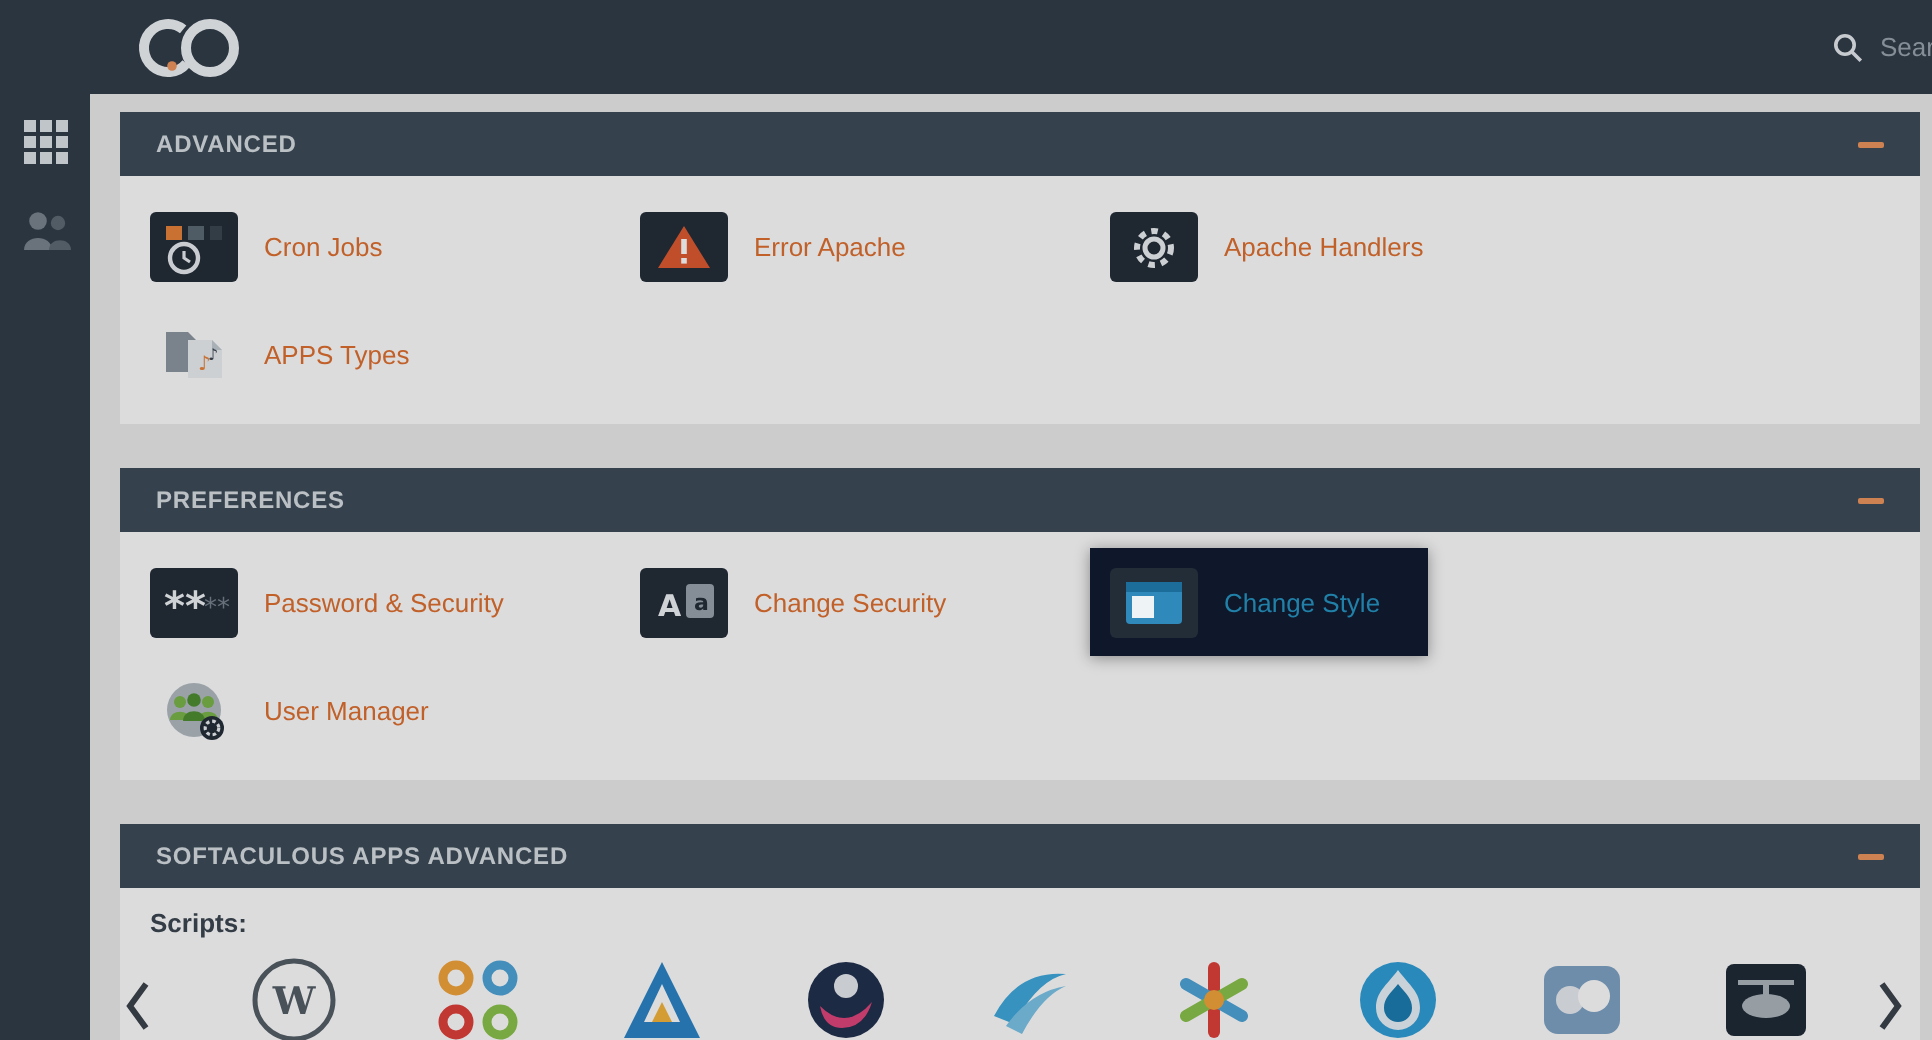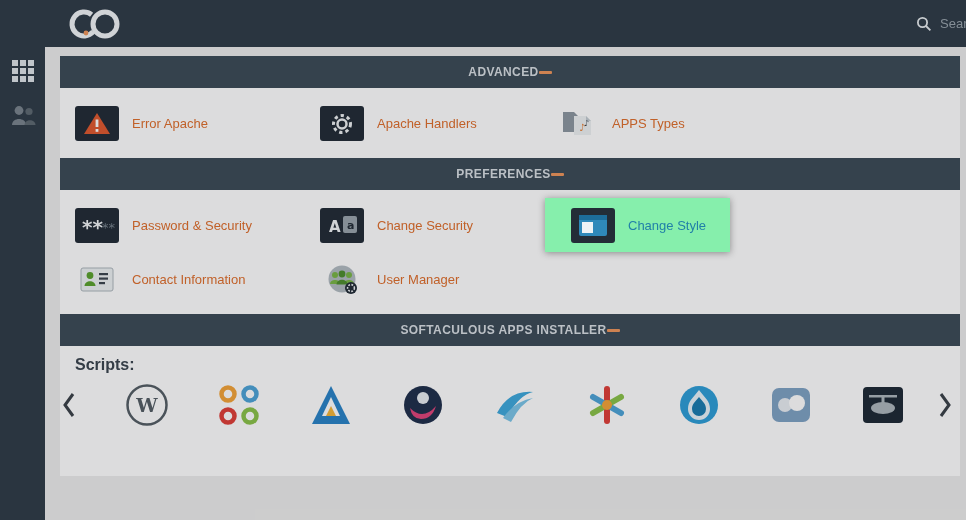--- a/index.html
+++ b/index.html
@@ -12,40 +12,40 @@
   .logo{margin-left:62px;display:flex;align-items:center;}
   .topbar-search{position:absolute;left:916px;top:0;height:47px;display:flex;align-items:center;gap:8px;}
   .topbar-search .search-text{color:#9aa5ad;font-size:13px;white-space:nowrap;}
   
   .sidebar{position:absolute;top:47px;left:0;width:45px;height:473px;background:#303d49;}
   .sb-grid{margin:13px auto 0 auto;width:22px;display:grid;grid-template-columns:repeat(3,6px);grid-gap:2px;cursor:pointer;}
   .sb-grid span{width:6px;height:6px;background:#dfe5e9;}
   .sb-users{margin:22px auto 0 auto;width:26px;display:block;cursor:pointer;}
   
   .main{position:absolute;left:60px;top:47px;width:900px;}
-  .group{}
+  .group{margin-top:22px;}
   .group:first-child{margin-top:9px;}
-  .group-header{height:32px;background:#3d4c58;display:flex;align-items:center;justify-content:center;padding:0 18px;}
+  .group-header{height:32px;background:#3d4c58;display:flex;align-items:center;justify-content:space-between;padding:0 18px;}
   .group-title{color:#d9dfe4;font-size:12px;font-weight:bold;letter-spacing:.4px;}
   .collapse-btn{width:13px;height:3px;background:#ef975c;border-radius:1px;cursor:pointer;}
   .group-body{background:#ffffff;padding:8px 0 8px 15px;}
   .item-grid{display:grid;grid-template-columns:245px 235px 1fr;}
   .item{display:flex;align-items:center;height:54px;gap:13px;cursor:pointer;}
   .item-label{font-size:13px;color:#e0702e;}
   .fi{width:44px;height:35px;flex:0 0 44px;display:block;}
   
   .spotlight{
-    position:relative;z-index:60;background:#86efac;width:max-content;
-    padding:0 24px 0 26px;margin-left:-10px;height:54px;
+    position:relative;z-index:60;background:#0f172a;width:max-content;
+    padding:0 24px 0 10px;margin-left:-10px;height:54px;
     box-shadow:0 1px 7px rgba(0,0,0,.38);
   }
   .spotlight .item-label{color:#2180a8;}
   
   .scripts-body{background:#ffffff;padding:10px 0 0 15px;height:120px;position:relative;}
-  .scripts-label{font-size:16px;font-weight:bold;color:#3c4650;}
+  .scripts-label{font-size:13px;font-weight:bold;color:#3c4650;}
   .apps-row{display:flex;gap:48px;margin-top:9px;padding-left:50px;}
   .app-icon{width:44px;height:44px;flex:0 0 44px;cursor:pointer;}
   .chev{position:absolute;top:46px;cursor:pointer;}
   .chev-left{left:2px;}
   .chev-right{right:8px;}
   
   .dim{position:absolute;inset:0;background:rgba(8,10,12,0.14);z-index:50;pointer-events:none;}
 </style>
 </head>
 <body>
@@ -89,20 +89,31 @@
 
 <div class="main">
 
   <div class="group">
     <div class="group-header">
       <span class="group-title">ADVANCED</span>
       <span class="collapse-btn"></span>
     </div>
     <div class="group-body">
       <div class="item-grid">
+        <div class="item">
+          <svg class="fi" viewBox="0 0 44 35">
+            <rect width="44" height="35" rx="3" fill="#232d37"></rect>
+            <rect x="8" y="7" width="8" height="7" fill="#e8833a"></rect>
+            <rect x="19" y="7" width="8" height="7" fill="#5d6a74"></rect>
+            <rect x="30" y="7" width="6" height="7" fill="#3a4650"></rect>
+            <circle cx="17" cy="23" r="7" fill="none" stroke="#e9edf0" stroke-width="2.2"></circle>
+            <path d="M17 19.5 V23 l3 2" stroke="#e9edf0" stroke-width="1.6" fill="none"></path>
+          </svg>
+          <span class="item-label">Cron Jobs</span>
+        </div>
         <div class="item">
           <svg class="fi" viewBox="0 0 44 35">
             <rect width="44" height="35" rx="3" fill="#232d37"></rect>
             <path d="M22 7 L35 28 H9 Z" fill="#e05a30"></path>
             <rect x="20.6" y="13.5" width="2.8" height="7.5" fill="#fff"></rect>
             <rect x="20.6" y="23" width="2.8" height="2.8" fill="#fff"></rect>
           </svg>
           <span class="item-label">Error Apache</span>
         </div>
         <div class="item">
@@ -157,50 +168,39 @@
               <rect width="44" height="35" rx="3" fill="#232d37"></rect>
               <rect x="8" y="7" width="28" height="21" rx="2" fill="#2f89ba"></rect>
               <rect x="8" y="7" width="28" height="5" fill="#1d6d9a"></rect>
               <rect x="11" y="14" width="11" height="11" fill="#eef3f6"></rect>
             </svg>
             <span class="item-label">Change Style</span>
           </div>
         </div>
         <div class="item">
           <svg class="fi" viewBox="0 0 44 35">
-            <rect x="6" y="6" width="32" height="23" rx="2" fill="#edf1f3" stroke="#aeb7bd"></rect>
-            <circle cx="15" cy="13.5" r="3.4" fill="#5aa22e"></circle>
-            <path d="M9.5 24c0-6.5 11-6.5 11 0Z" fill="#5aa22e"></path>
-            <rect x="24" y="11" width="9" height="2.2" fill="#3c4650"></rect>
-            <rect x="24" y="15.5" width="9" height="2.2" fill="#3c4650"></rect>
-            <rect x="24" y="20" width="6" height="2.2" fill="#3c4650"></rect>
-          </svg>
-          <span class="item-label">Contact Information</span>
-        </div>
-        <div class="item">
-          <svg class="fi" viewBox="0 0 44 35">
             <circle cx="22" cy="17" r="13.5" fill="#b3bcc2"></circle>
             <circle cx="15" cy="13" r="3" fill="#7ab648"></circle>
             <path d="M10 22c0-5.5 10-5.5 10 0Z" fill="#7ab648"></path>
             <circle cx="29" cy="13" r="3" fill="#7ab648"></circle>
             <path d="M24 22c0-5.5 10-5.5 10 0Z" fill="#7ab648"></path>
             <circle cx="22" cy="12" r="3.4" fill="#4e8f2f"></circle>
             <path d="M16.5 22.5c0-6.5 11-6.5 11 0Z" fill="#4e8f2f"></path>
             <circle cx="31" cy="26" r="6" fill="#232d37"></circle>
             <circle cx="31" cy="26" r="3.4" fill="none" stroke="#eef1f3" stroke-width="1.6" stroke-dasharray="1.8 1.4"></circle>
           </svg>
           <span class="item-label">User Manager</span>
         </div>
       </div>
     </div>
   </div>
 
   <div class="group">
     <div class="group-header">
-      <span class="group-title">SOFTACULOUS APPS INSTALLER</span>
+      <span class="group-title">SOFTACULOUS APPS ADVANCED</span>
       <span class="collapse-btn"></span>
     </div>
     <div class="scripts-body">
       <div class="scripts-label">Scripts:</div>
 
       <svg class="chev chev-left" width="14" height="26" viewBox="0 0 14 26">
         <polyline points="11,2 3,13 11,24" fill="none" stroke="#3c434a" stroke-width="3"></polyline>
       </svg>
       <svg class="chev chev-right" width="14" height="26" viewBox="0 0 14 26">
         <polyline points="3,2 11,13 3,24" fill="none" stroke="#3c434a" stroke-width="3"></polyline>

